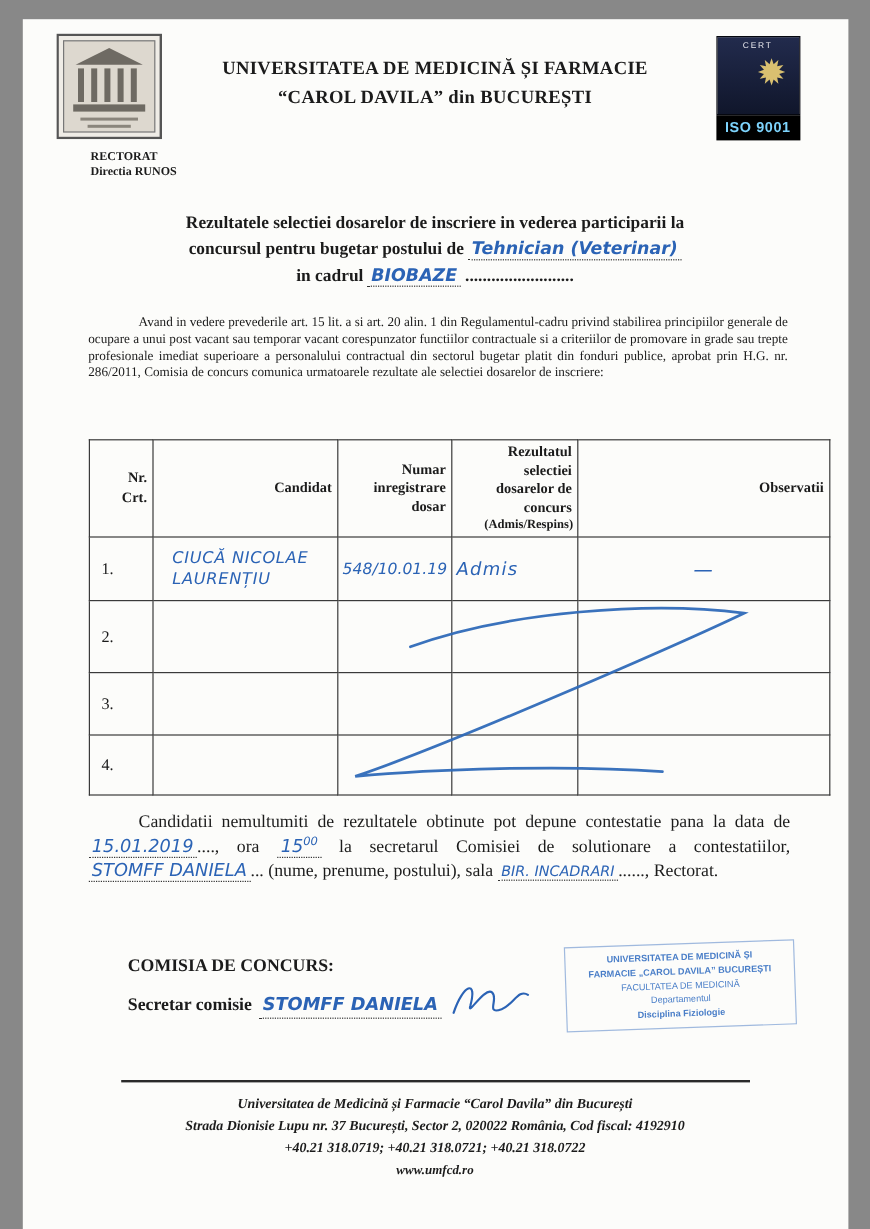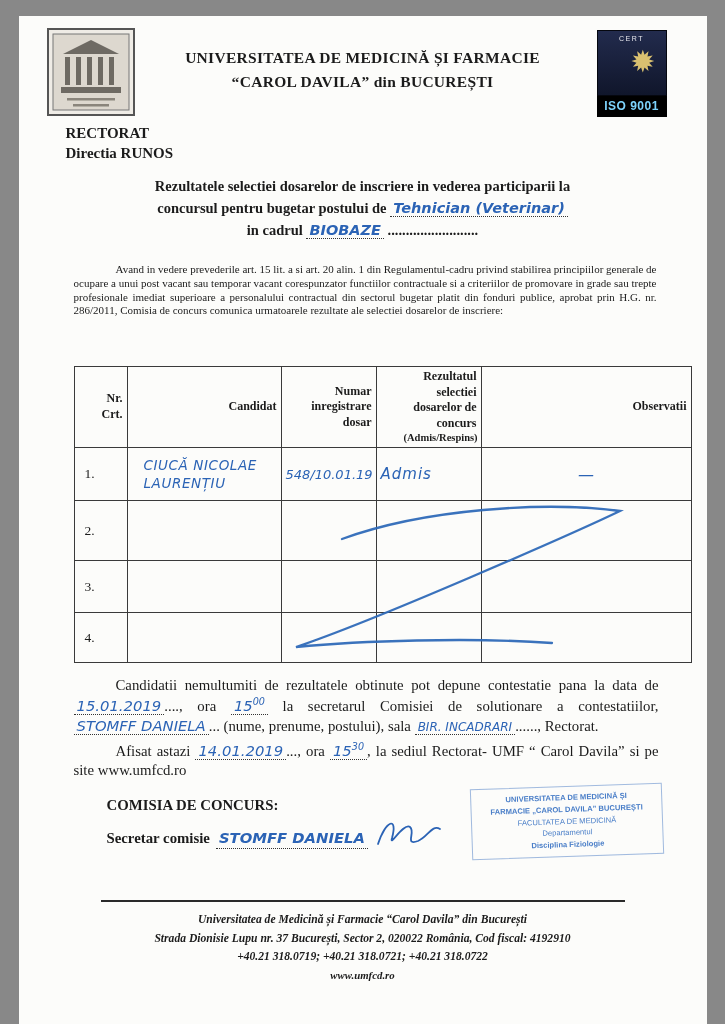--- a/index.html
+++ b/index.html
@@ -24,21 +24,21 @@
     color:#e8e8ee;font-family:"Liberation Sans",sans-serif;
     font-size:7px;letter-spacing:1.5px;
   }
   .badge-star{position:absolute;right:10px;top:16px;color:#d9c070;font-size:30px;line-height:1;}
   .badge-iso{
     background:#000;color:#7dd3fc;text-align:center;font-weight:bold;
     font-family:"Liberation Sans",sans-serif;font-size:12px;padding:3px 0 4px;
     letter-spacing:.5px;
   }
   
-  .office{position:absolute;left:47px;top:108px;font-size:15px;font-weight:bold;line-height:1.3;}
+  .office{position:absolute;left:57px;top:108px;font-size:10px;font-weight:bold;line-height:1.3;}
   
   .doc-title{
     position:absolute;left:80px;right:80px;top:160px;text-align:center;
     font-weight:bold;font-size:14.5px;line-height:1.5;
   }
   
   .intro{
     position:absolute;left:55px;right:50px;top:236px;
     font-size:11px;line-height:1.25;text-align:justify;text-indent:42px;
   }
@@ -207,26 +207,20 @@
 
   <div class="contest">
     <p>
       <span>Candidatii nemultumiti de rezultatele obtinute pot depune contestatie pana la data de</span>
       <span class="hand fill">15.01.2019</span><span>...., ora</span>
       <span class="hand fill"><span>15</span><sup>00</sup></span>
       <span>la secretarul Comisiei de solutionare a contestatiilor,</span>
       <span class="hand fill">STOMFF DANIELA</span><span>... (nume, prenume, postului), sala</span>
       <span class="hand fill small-hand">BIR. INCADRARI</span><span>......, Rectorat.</span>
     </p>
-    <p>
-      <span>Afisat astazi</span>
-      <span class="hand fill">14.01.2019</span><span>..., ora</span>
-      <span class="hand fill"><span>15</span><sup>30</sup></span><span>, la sediul Rectorat- UMF “ Carol Davila” si pe site</span>
-      <span>www.umfcd.ro</span>
-    </p>
   </div>
 
   <div class="commission">
     <div>COMISIA DE CONCURS:</div>
     <div class="row2">
       <span>Secretar comisie</span>
       <span class="hand fill">STOMFF DANIELA</span>
       <svg class="sig" width="72" height="38" viewBox="0 0 72 38">
         <path d="M4 30 C 12 6, 24 2, 18 24 C 15 34, 30 8, 36 13 C 42 18, 30 32, 44 27 C 54 23, 58 10, 66 15" fill="none" stroke="#2b63b5" stroke-width="1.8" stroke-linecap="round"></path>
       </svg>

